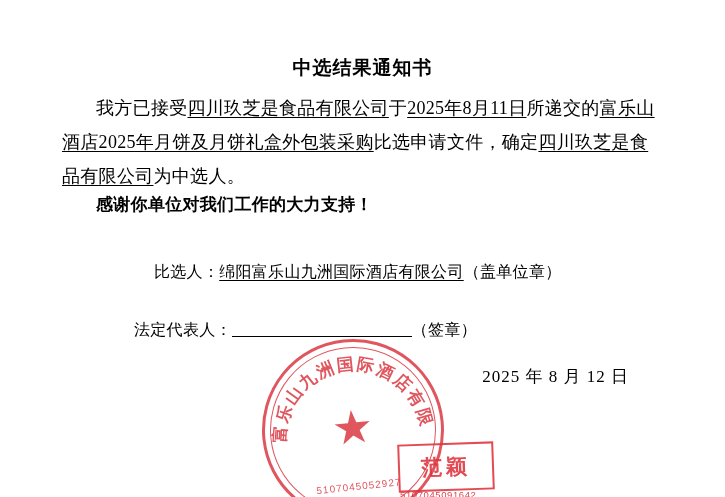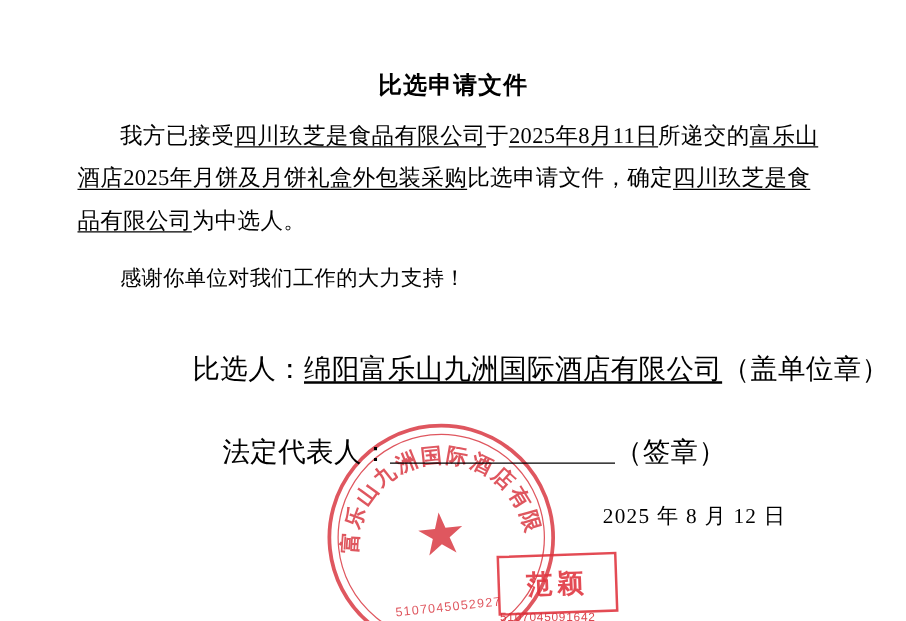--- a/index.html
+++ b/index.html
@@ -42,37 +42,37 @@
     margin-top: 10px;
     letter-spacing: 0.3px;
   }
   .u {
     text-decoration: underline;
     text-underline-offset: 3px;
   }
   .thanks {
     font-size: 17px;
     text-indent: 34px;
-    margin-top: 18px;
     letter-spacing: 0.3px;
+    font-weight: bold;
   }
   .sign-block {
     margin-top: 46px;
-    font-size: 22px;
+    font-size: 16px;
     position: relative;
     z-index: 3;
   }
   .sign-row {
     margin-left: 92px;
     letter-spacing: 0.3px;
     white-space: nowrap;
   }
   .sign-row.legal {
     margin-top: 37px;
-    margin-left: 116px;
+    margin-left: 72px;
   }
   .blankline {
     display: inline-block;
     width: 180px;
     border-bottom: 1px solid #000;
     height: 15px;
     vertical-align: -2px;
   }
   .date-row {
     margin-top: 24px;
@@ -173,21 +173,21 @@
     opacity: 0.9;
     z-index: 3;
     pointer-events: none;
   }
 </style>
 </head>
 <body>
 
 <div class="page">
 
-  <div class="doc-title">比选申请文件</div>
+  <div class="doc-title">中选结果通知书</div>
 
 
   <div class="body-para"><span>我方已接受</span><span class="u">四川玖芝是食品有限公司</span><span>于</span><span class="u">2025年8月11日</span><span>所递交的</span><span class="u">富乐山酒店2025年月饼及月饼礼盒外包装采购</span><span>比选申请文件，确定</span><span class="u">四川玖芝是食品有限公司</span><span>为中选人。</span></div>
 
   <div class="thanks">感谢你单位对我们工作的大力支持！</div>
 
   <div class="sign-block">
     <div class="sign-row"><span>比选人：</span><span class="u">绵阳富乐山九洲国际酒店有限公司</span><span>（盖单位章）</span></div>
     <div class="sign-row legal"><span>法定代表人：</span><span class="blankline"></span><span>（签章）</span></div>
   </div>

